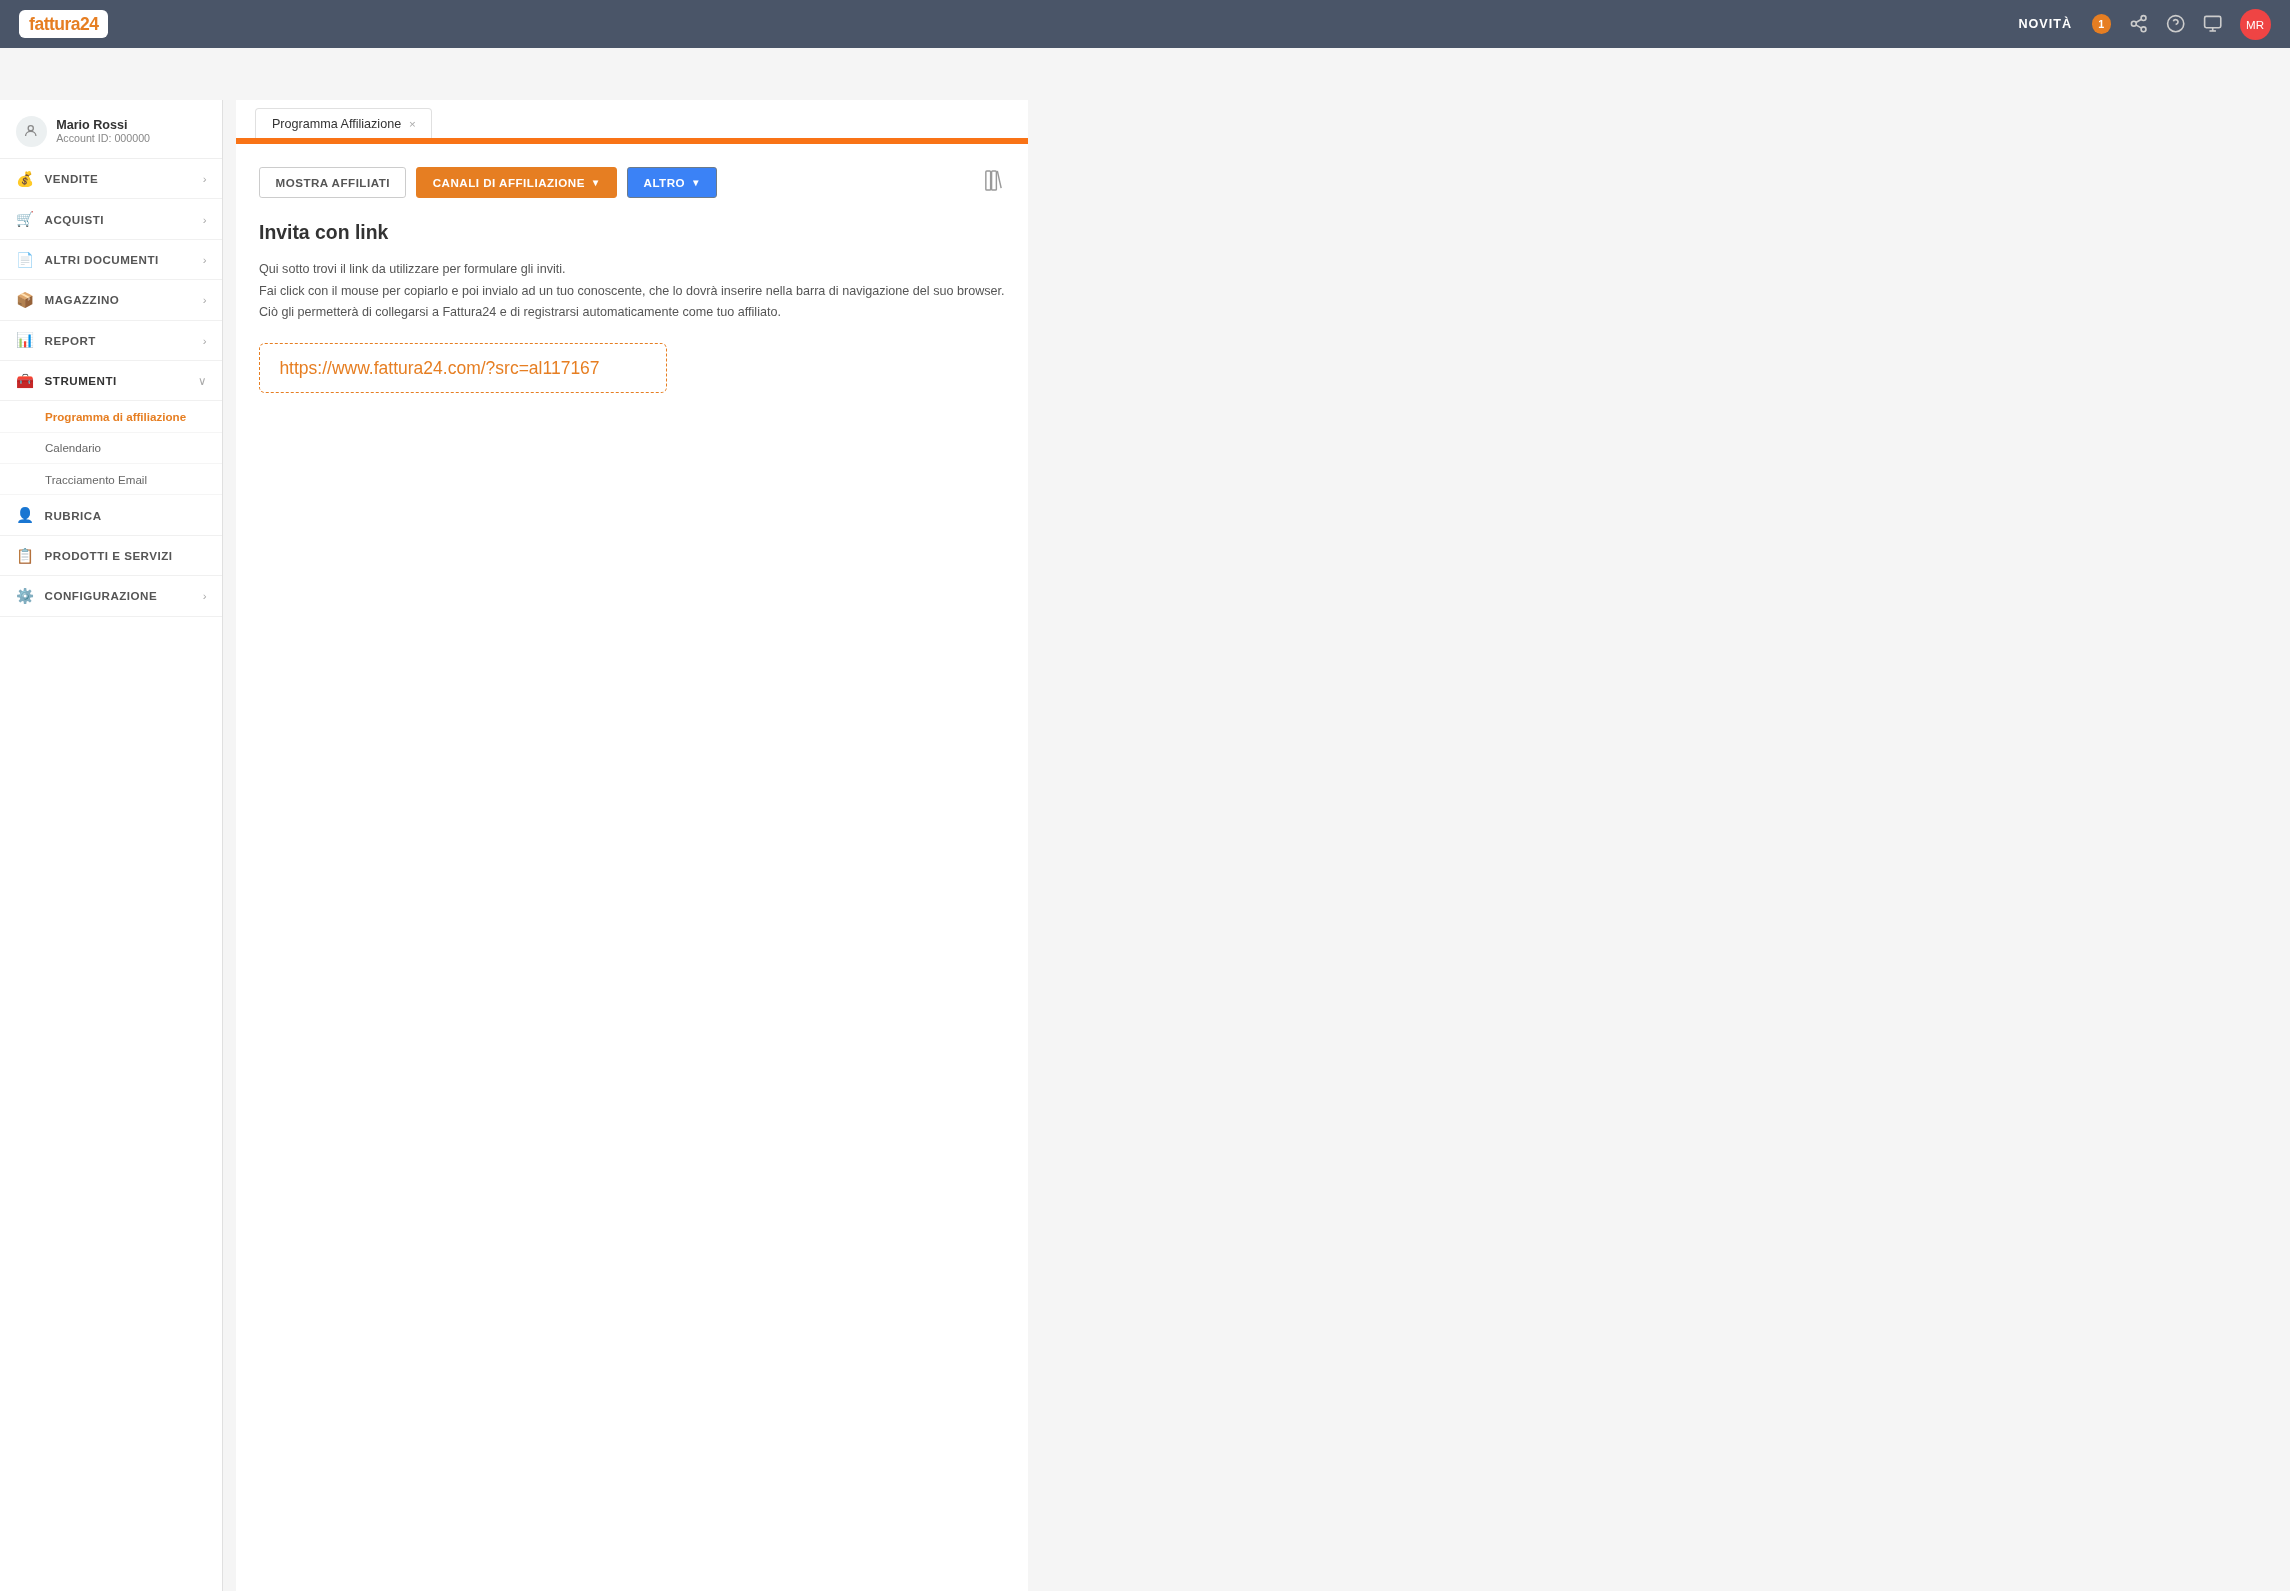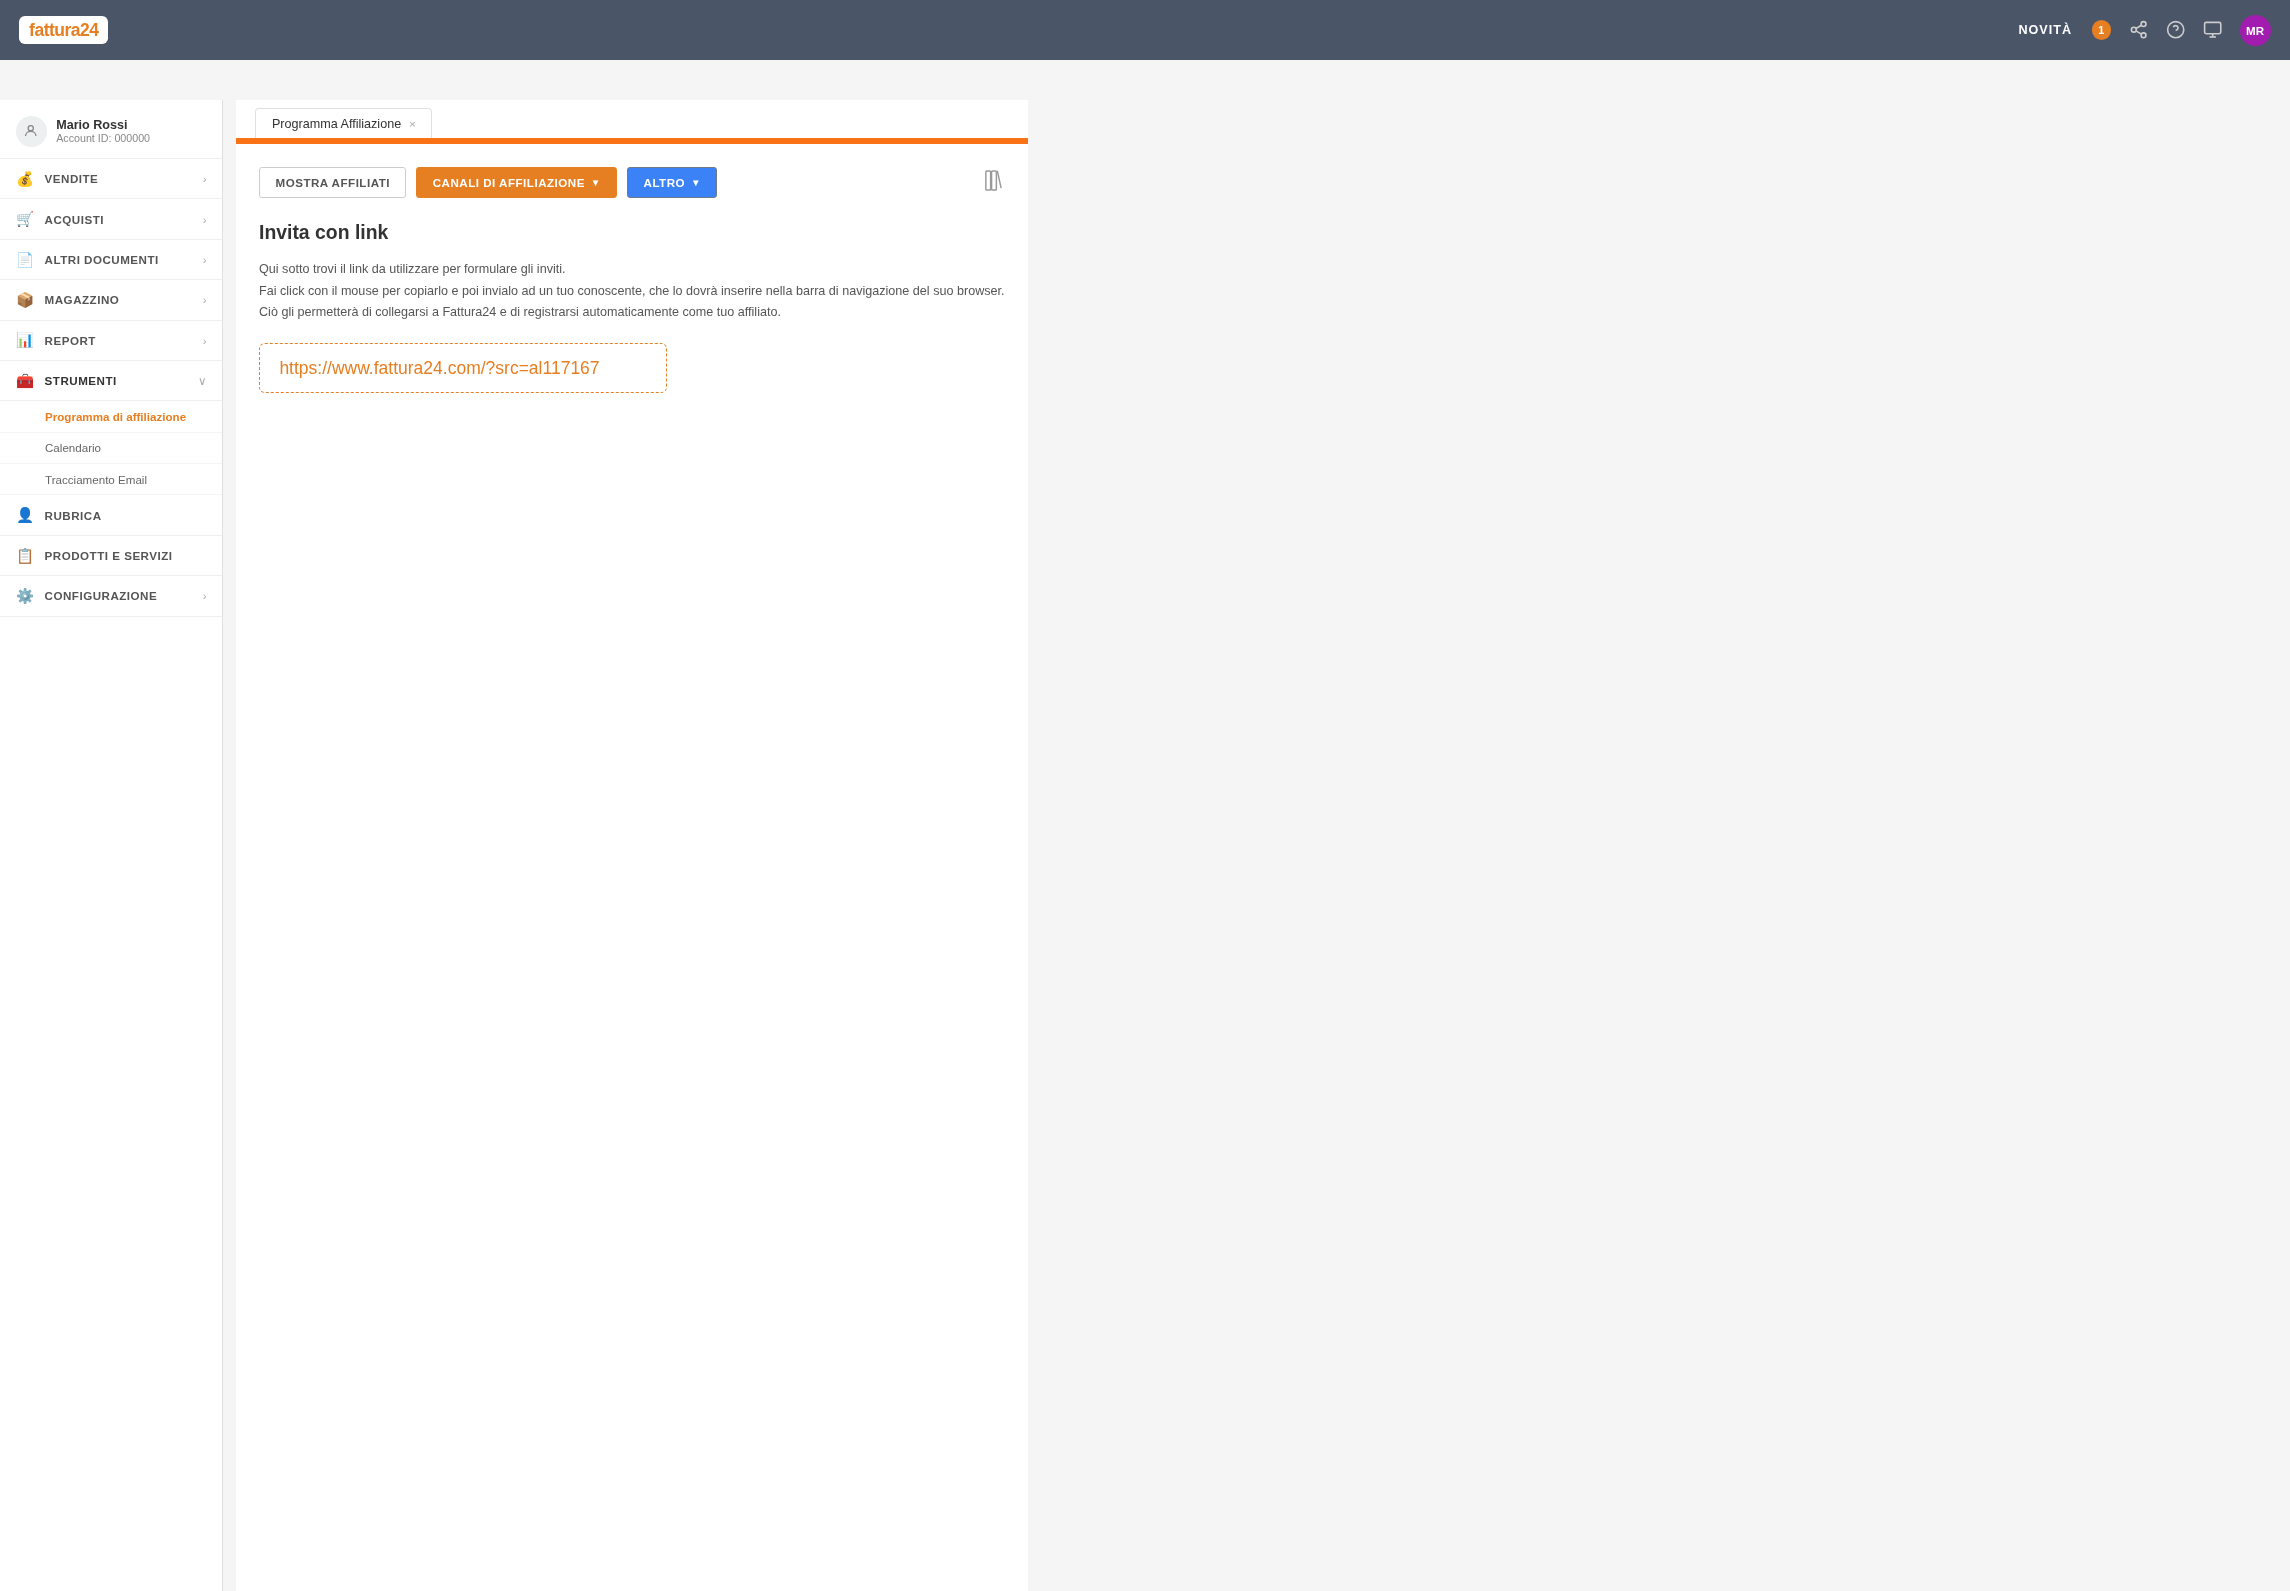--- a/index.html
+++ b/index.html
@@ -1,20 +1,20 @@
 <!DOCTYPE html>
 <html><head>
   <meta charset="utf-8">
   <style>
     * { margin: 0; padding: 0; box-sizing: border-box; }
     body { font-family: 'Segoe UI', Arial, sans-serif; background: #f5f5f5; display: flex; height: 100vh; overflow: hidden; }
 
     
     .header {
-      position: fixed; top: 0; left: 0; right: 0; height: 60px;
+      position: fixed; top: 0; left: 0; right: 0; height: 48px;
       background: #4a5568; display: flex; align-items: center; justify-content: space-between;
       padding: 0 19.4px; z-index: 100;
     }
     .header-logo {
       width: 223px; display: flex; align-items: center;
     }
     .logo-box {
       background: white; border-radius: 5.8px; padding: 3.9px 9.7px;
       font-weight: 900; font-size: 17.5px; color: #333; letter-spacing: -0.5px;
     }
@@ -28,23 +28,23 @@
     }
     .badge-num {
       background: #e67e22; color: white; border-radius: 50%;
       width: 19.4px; height: 19.4px; display: flex; align-items: center; justify-content: center;
       font-size: 10.7px; font-weight: 700;
     }
     .header-icon {
       color: #ccc; font-size: 17.5px; cursor: pointer; display: flex; align-items: center; justify-content: center;
     }
     .avatar-circle {
-      width: 31px; height: 31px; border-radius: 50%; background: #a21caf;
+      width: 31px; height: 31px; border-radius: 50%; background: #ef4444;
       color: white; display: flex; align-items: center; justify-content: center;
-      font-size: 11.6px; font-weight: 700; cursor: pointer;
+      font-size: 11.6px; font-weight: 400; cursor: pointer;
     }
 
     
     .sidebar {
       width: 223px; background: white; border-right: 1px solid #e0e0e0;
       margin-top: 50px; height: calc(100vh - 50px);
       overflow-y: auto; flex-shrink: 0;
     }
     .user-info {
       padding: 15.5px 15.5px 11.6px;

